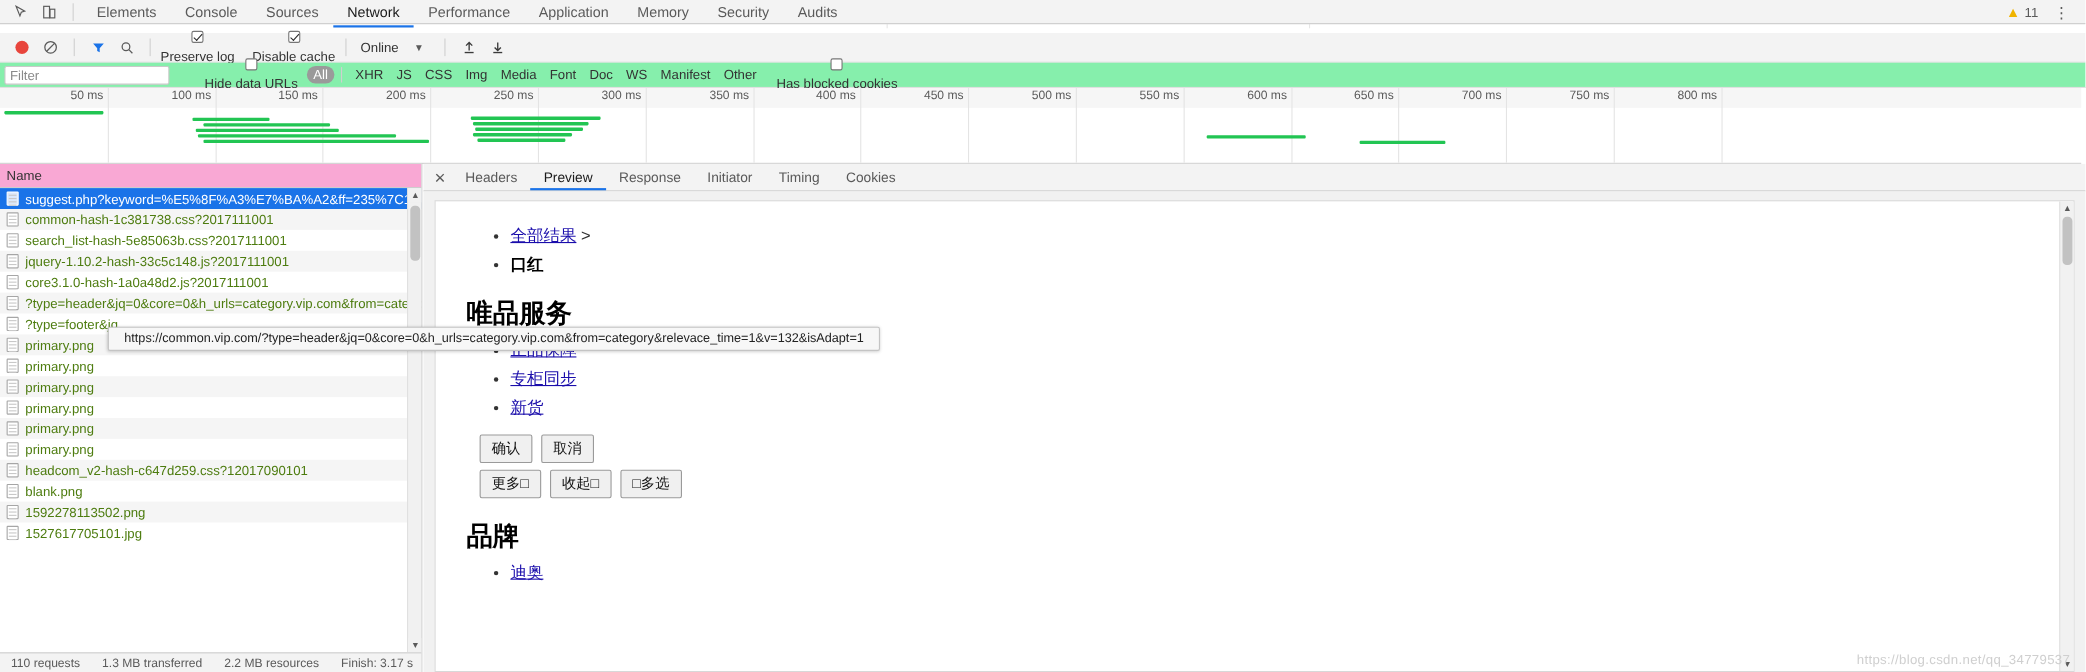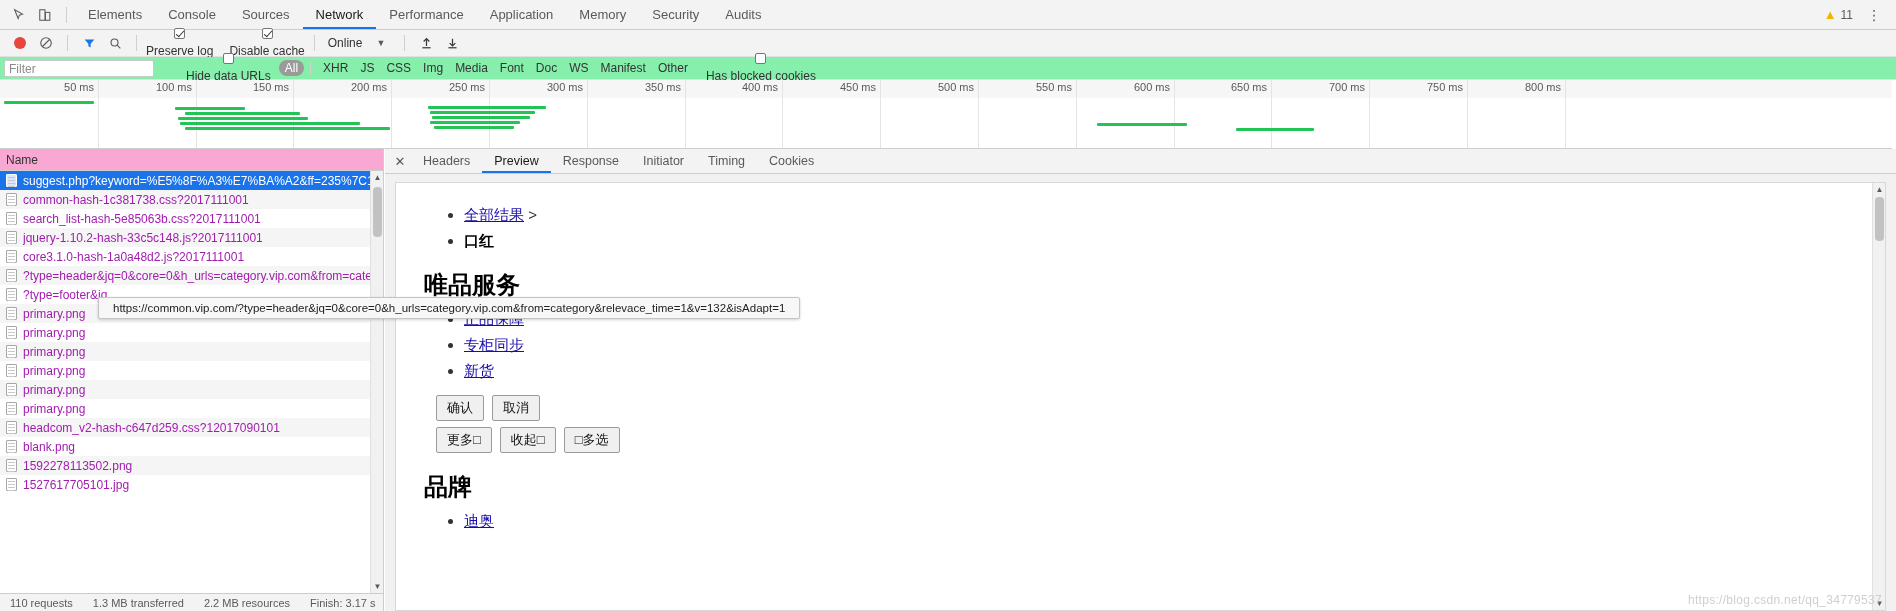--- a/index.html
+++ b/index.html
@@ -23,21 +23,21 @@
     position: absolute; top: -12px;
     font-family: "Liberation Serif", serif;
     color: #111; letter-spacing: 2px; white-space: nowrap;
   }
   .brand-dior  { left: 806px; font-size: 30px; }
   .brand-armani{ left: 1006px; font-size: 19px; top: -4px; letter-spacing: 4px; }
   .page-strip .sep { position:absolute; top:0; width:1px; height:26px; background:#e6e6e6; }
 
   
   .dt-tabbar {
-    position: absolute; top: 0; left: 0; width: 1896px; height: 30px;
+    position: absolute; top: 0; left: 0; width: 1896px; height: 22px;
     background: #f3f3f3; border-bottom: 1px solid #cdcdcd;
     display: flex; align-items: center; padding: 0 6px;
   }
   .tb-icon {
     width: 26px; height: 26px; display: flex; align-items: center; justify-content: center;
     color: #5a5a5a; cursor: pointer;
   }
   .tb-divider { width: 1px; height: 16px; background: #cfcfcf; margin: 0 8px; }
   .panel-tab {
     padding: 0 13px; height: 29px; line-height: 30px; font-size: 13px;
@@ -113,21 +113,21 @@
     background: #fff; border-right: 1px solid #cdcdcd; overflow: hidden;
   }
   .req-head {
     height: 22px; background: #f9a8d4; border-bottom: 1px solid #cdcdcd;
     display: flex; align-items: center; padding-left: 6px;
     font-size: 12px; color: #333;
   }
   .req-list { position: absolute; top: 22px; left: 0; right: 0; bottom: 18px; overflow: hidden; }
   .req-row {
     height: 19px; display: flex; align-items: center; gap: 6px;
-    padding-left: 6px; font-size: 12px; color: #a21caf; white-space: nowrap; cursor: pointer;
+    padding-left: 6px; font-size: 12px; color: #4d7c0f; white-space: nowrap; cursor: pointer;
   }
   .req-row.odd { background: #f5f5f5; }
   .req-row.selected { background: #1a73e8; color: #fff; }
   .file-ico {
     width: 11px; height: 13px; flex: none; border: 1px solid #a6a6a6; background: #fff;
     position: relative; border-radius: 1px;
   }
   .file-ico::before {
     content: ""; position: absolute; left: 1px; right: 1px; top: 2px; height: 1px;
     background: #c8c8c8; box-shadow: 0 3px 0 #c8c8c8, 0 6px 0 #c8c8c8, 0 9px 0 #c8c8c8;

